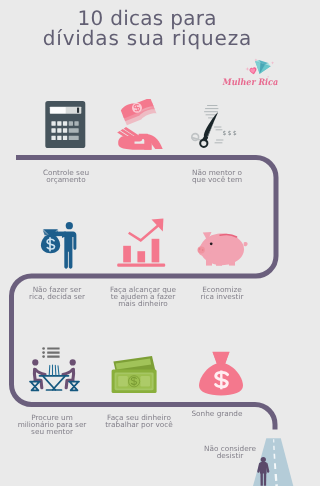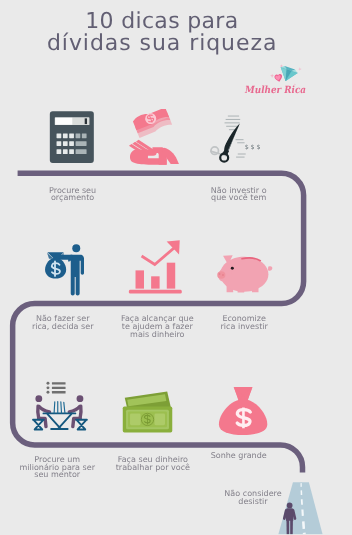--- a/index.html
+++ b/index.html
@@ -101,21 +101,21 @@
     </g>
     <g fill="#aab4b7">
       <rect x="24.7" y="21.3" width="4.3" height="4.4" rx="0.4"></rect>
       <rect x="30.4" y="21.3" width="4.3" height="4.4" rx="0.4"></rect>
       <rect x="24.7" y="28.3" width="10" height="4.4" rx="0.4"></rect>
       <rect x="24.7" y="35.7" width="10" height="4.4" rx="0.4"></rect>
     </g>
   </svg>
 
   <div class="cap" style="left:16px;top:169px;width:100px">
-    <span>Procure seu</span><br>
+    <span>Controle seu</span><br>
     <span>orçamento</span>
   </div>
 
   <svg class="icon" style="left:115px;top:99px" width="60" height="57" viewBox="0 0 60 57">
     <g transform="translate(23.5,12.5) rotate(-22)">
       <g fill="#f4788d">
         <path d="M-16 2 C-11.5 -1.5 -5 -1.5 0 1 L16 1 L16 8.5
                  C11 6 4.5 6 -0.5 8.5 L-16 8.5 Z" opacity="0.4"></path>
         <path d="M-16 -2.5 C-11.5 -6 -5 -6 0 -3.5 L16 -3.5 L16 4
                  C11 1.5 4.5 1.5 -0.5 4 L-16 4 Z" opacity="0.62"></path>
@@ -162,21 +162,21 @@
              C19.4 43.2 18.6 41.5 18.9 39.7 C19.3 37.4 21 34 23.6 29.6
              C26.8 24.3 30.7 19 33 17.2 Z" fill="#1b262a"></path>
     <path d="M33 17.2 C31.4 20.8 28 29 25.3 36 C24.2 38.9 22.7 42.5 21.9 44.9
              L20.8 45 C21.6 43.4 22.8 40.8 24 38 C27 31.2 31 21.8 33 17.2 Z" fill="#3a474d"></path>
     <circle cx="18.8" cy="48.3" r="3.6" fill="none" stroke="#1b262a" stroke-width="2"></circle>
     <path d="M23.2 42.5 L20.8 46.5 L17.2 44.3 L19.7 40.2 Z" fill="#1b262a"></path>
     <text x="37.5" y="40" font-size="5.8" fill="#5f6b70" letter-spacing="1.6" font-family="DejaVu Sans, sans-serif" opacity="0.85">$$$</text>
   </svg>
 
   <div class="cap" style="left:167px;top:169px;width:100px">
-    <span>Não investir o</span><br>
+    <span>Não mentor o</span><br>
     <span>que você tem</span>
   </div>
 
   <svg class="icon" style="left:29px;top:212px" width="64" height="60" viewBox="0 0 60 56">
     <g fill="#1d5e8c">
       <circle cx="37.8" cy="12.7" r="3.4"></circle>
       <path d="M33.9 18.2 L41.4 18.2 C43 18.2 44.4 19.5 44.4 21.2 L44.4 33.8
                C44.4 34.6 43.8 35.2 43 35.2 C42.2 35.2 41.6 34.6 41.6 33.8
                L41.6 23.3 L40.7 23.3 L40.7 51.3 C40.7 52.3 39.9 53 39 53
                C38.1 53 37.3 52.3 37.3 51.3 L37.3 37.2 L36.5 37.2 L36.5 51.3

